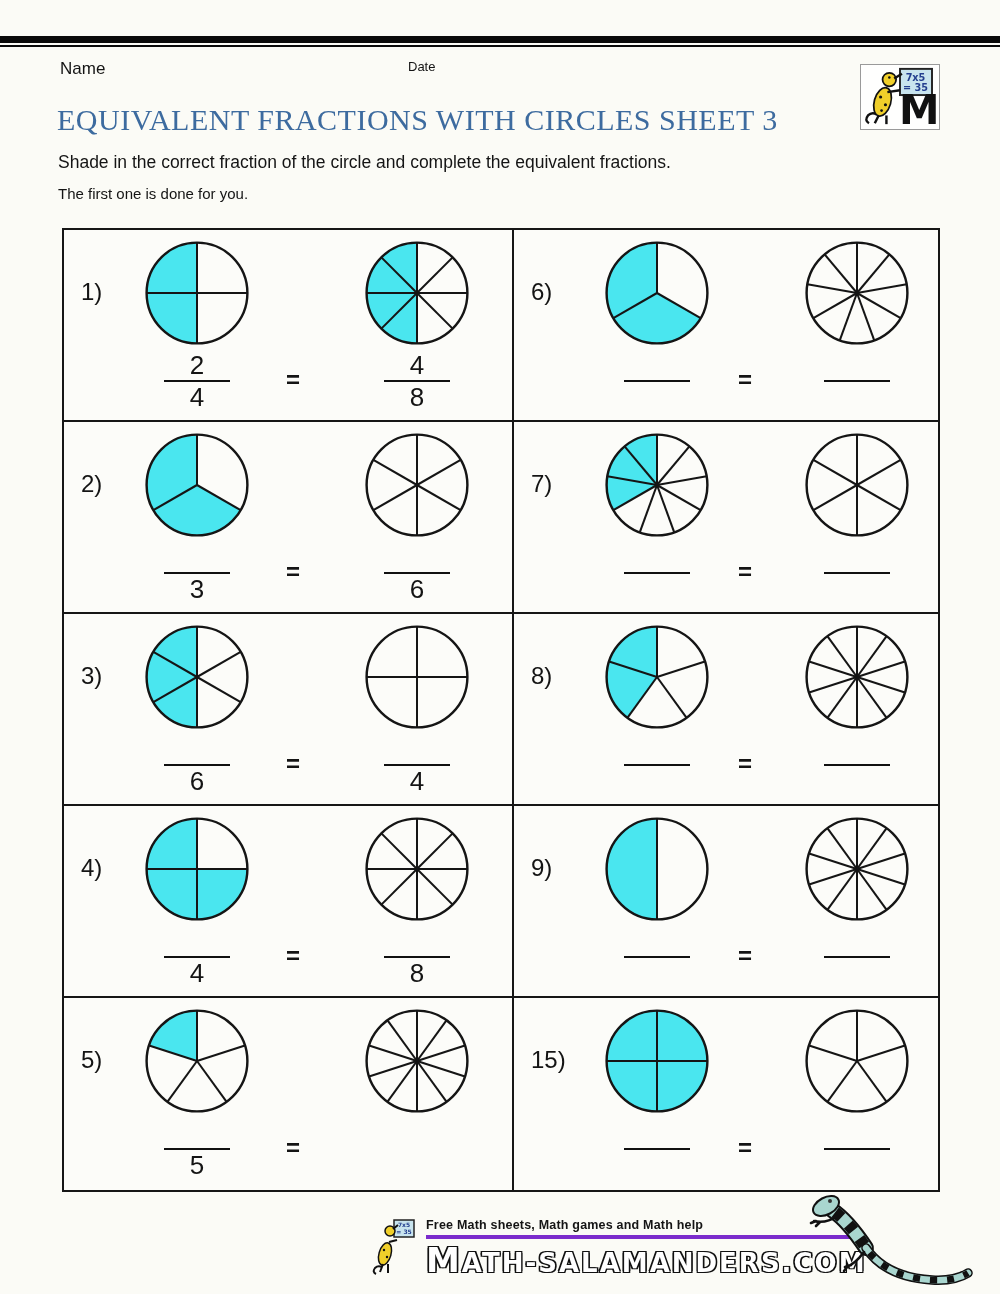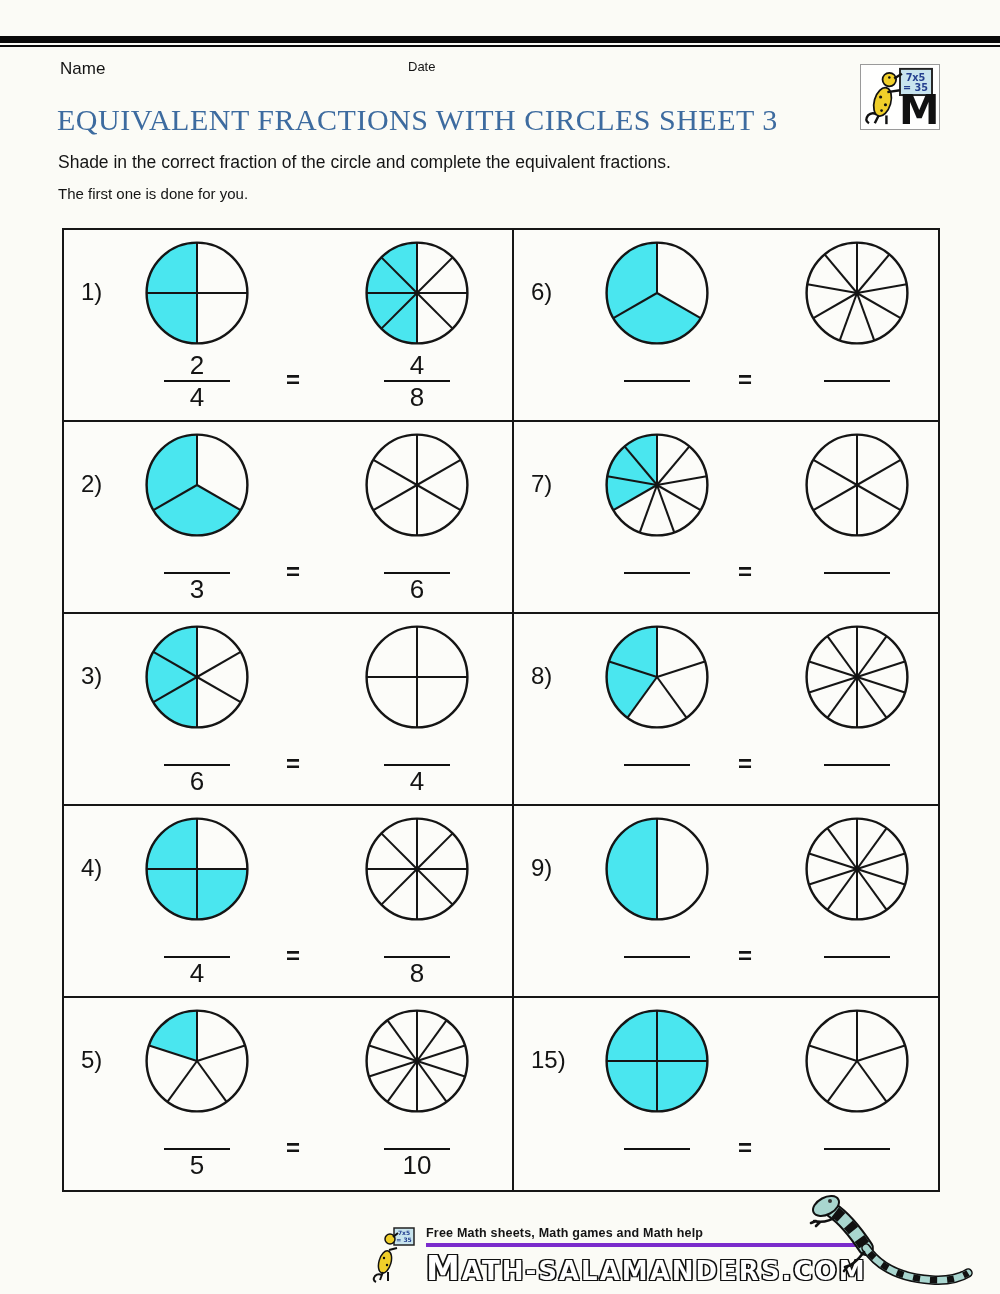--- a/index.html
+++ b/index.html
@@ -46,21 +46,21 @@
   svg.pie { width:112px; height:112px; display:block; margin:0 auto; }
 
   .frac { margin-top:2px; }
   .fnum, .fden { height:28px; line-height:28px; font-size:26px; }
   .fline { width:66px; height:0; border-top:2.5px solid #111; margin:1px auto; }
   .eqsign { position:absolute; top:136px; font-size:24px; font-weight:bold; }
   .col-left .eqsign { left:222px; } .col-right .eqsign { left:224px; }
 
   .footer-logo {
     position:absolute; left:372px; top:1218px;
-    display:flex; gap:8px; align-items:flex-start;margin-top:8px;
+    display:flex; gap:8px; align-items:flex-start;
   }
   .f-icon { width:46px; height:60px; }
   .f-tag { font-size:12.5px; font-weight:bold; letter-spacing:.2px; }
   .f-bar { height:4px; background:#7b2ccc; margin:3px 0 1px; }
   .f-site {
     font-family:"DejaVu Sans", sans-serif; font-weight:bold;
     font-size:26px; letter-spacing:2px; color:#fff; white-space:nowrap;
     text-shadow:-1.4px -1.4px 0 #111, 1.4px -1.4px 0 #111,
                 -1.4px 1.4px 0 #111, 1.4px 1.4px 0 #111;
   }
@@ -443,25 +443,20 @@
           <line x1="0" y1="0" x2="-51.36" y2="-16.69" stroke="#151515" stroke-width="2.2"></line>
           <line x1="0" y1="0" x2="-51.36" y2="16.69" stroke="#151515" stroke-width="2.2"></line>
           <line x1="0" y1="0" x2="-31.74" y2="43.69" stroke="#151515" stroke-width="2.2"></line>
           <line x1="0" y1="0" x2="-0.00" y2="54.00" stroke="#151515" stroke-width="2.2"></line>
           <line x1="0" y1="0" x2="31.74" y2="43.69" stroke="#151515" stroke-width="2.2"></line>
           <line x1="0" y1="0" x2="51.36" y2="16.69" stroke="#151515" stroke-width="2.2"></line>
           <line x1="0" y1="0" x2="51.36" y2="-16.69" stroke="#151515" stroke-width="2.2"></line>
           <line x1="0" y1="0" x2="31.74" y2="-43.69" stroke="#151515" stroke-width="2.2"></line>
           <circle r="54" fill="none" stroke="#151515" stroke-width="2.6"></circle>
         </svg>
-      <div class="frac fracR">
-        <div class="fnum"></div>
-        <div class="fline"></div>
-        <div class="fden">10</div>
-      </div>
     </div>
   </div>
     <div class="cell col-right row-last">
     <div class="qnum">15)</div>
     <div class="ccol ccolA">
       <svg class="pie pieL" viewBox="-60 -60 120 120">
           <path d="M0,0 L0.00,-54.00 A54,54 0 0 0 -54.00,-0.00 Z" fill="#4ae6ef"></path>
           <path d="M0,0 L-54.00,-0.00 A54,54 0 0 0 -0.00,54.00 Z" fill="#4ae6ef"></path>
           <path d="M0,0 L-0.00,54.00 A54,54 0 0 0 54.00,0.00 Z" fill="#4ae6ef"></path>
           <path d="M0,0 L54.00,0.00 A54,54 0 0 0 0.00,-54.00 Z" fill="#4ae6ef"></path>

